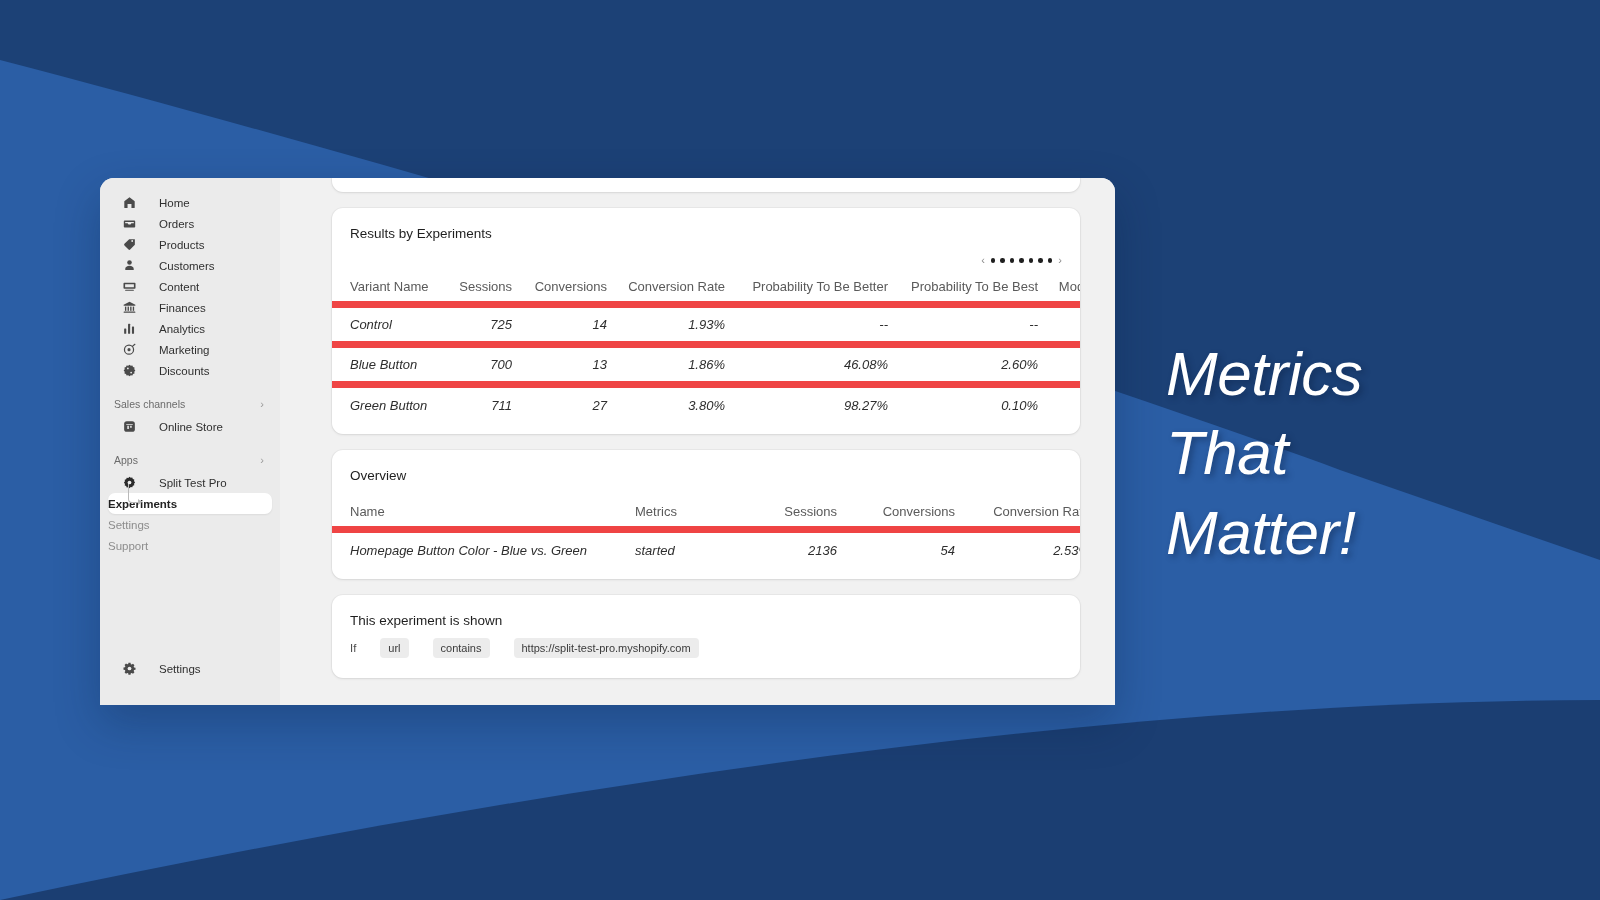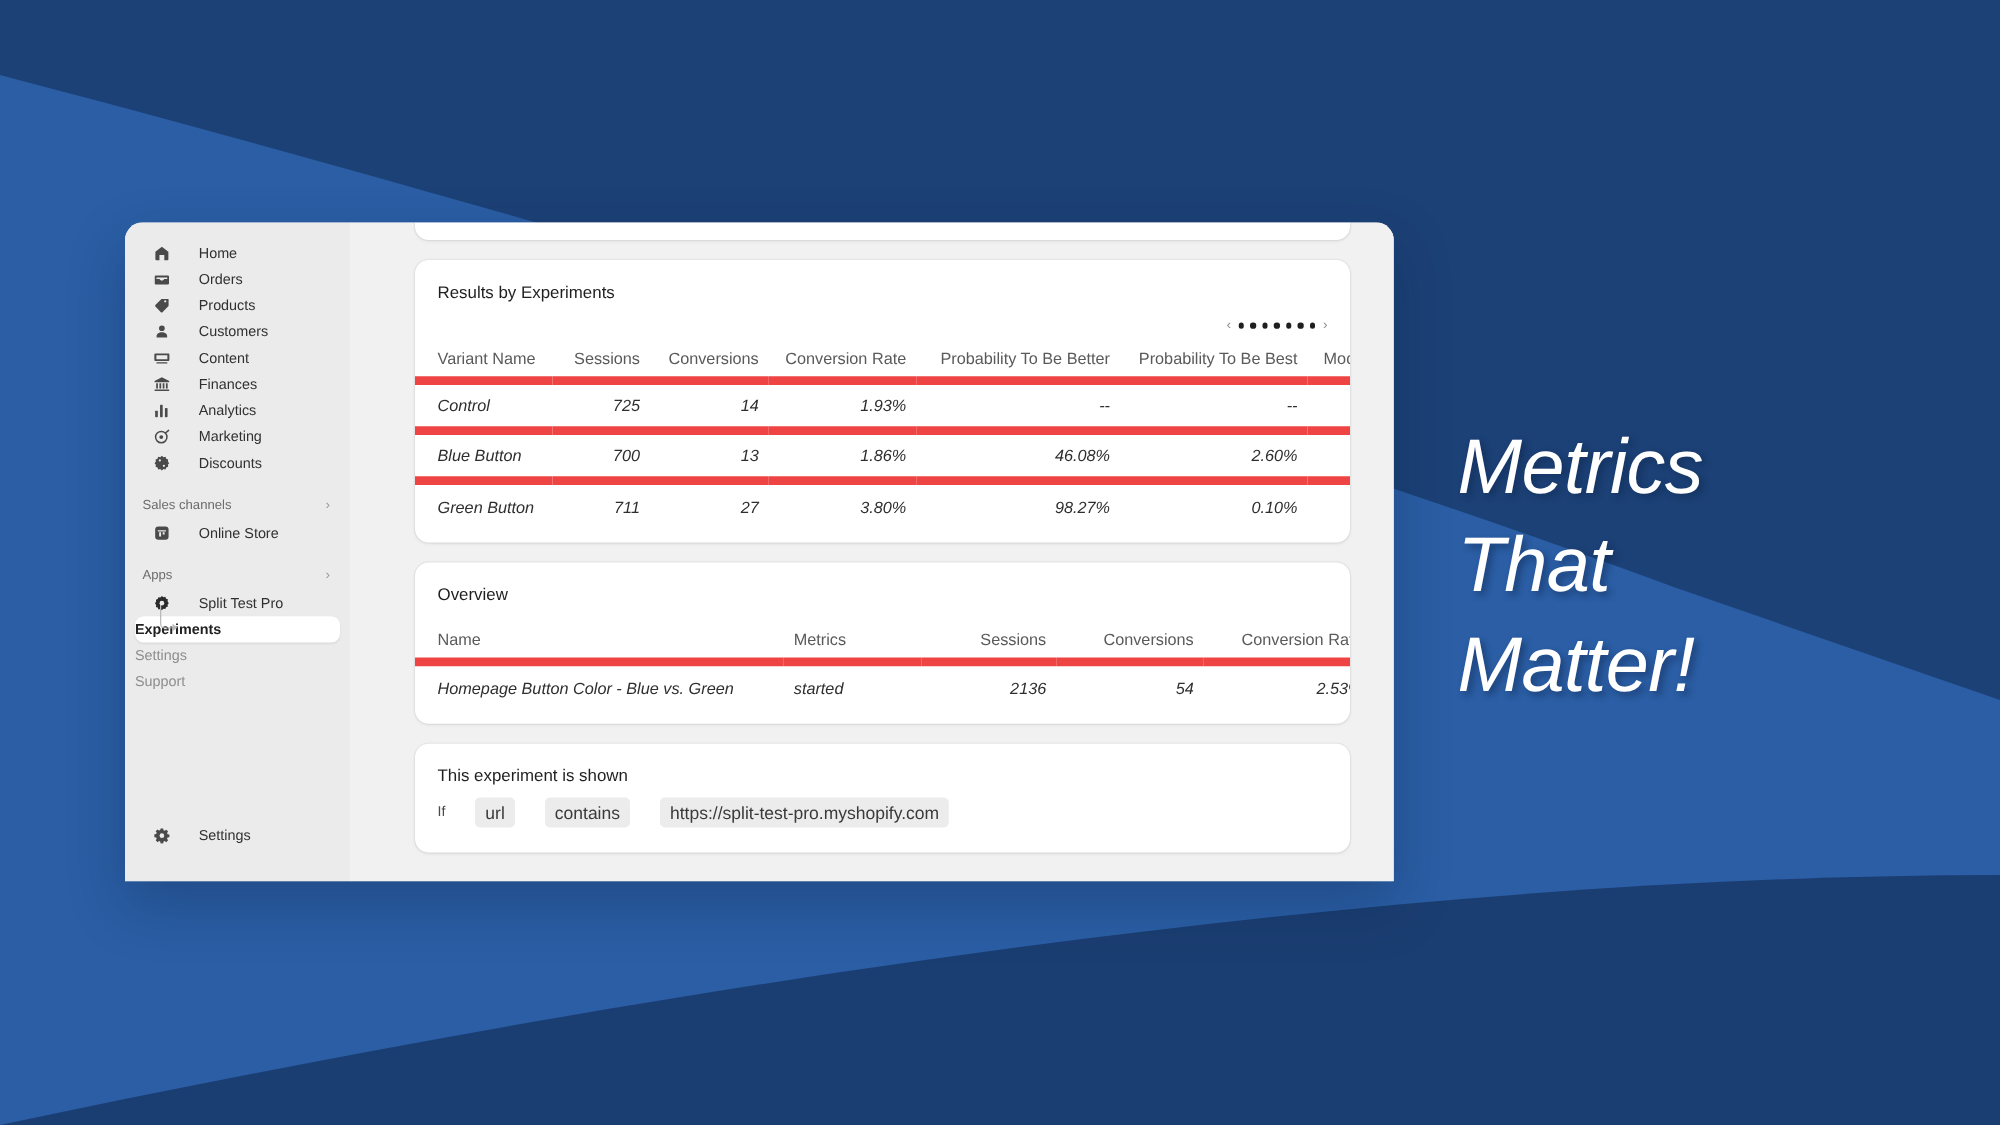--- a/index.html
+++ b/index.html
@@ -227,21 +227,21 @@
     display: flex;
     align-items: center;
     gap: 24px;
     padding: 10px 18px 20px 18px;
   }
   .cond-if { font-size: 11.3px; color: #4a4a4a; }
   .chip {
     background: #ececec;
     border-radius: 4px;
     padding: 4px 8px;
-    font-size: 14px;
+    font-size: 11px;
     color: #3a3a3a;
     white-space: nowrap;
   }
 </style>
 </head>
 <body>
 
 <div class="stage">
 
   <svg class="wave-layer" viewBox="0 0 1600 900" preserveAspectRatio="none">

